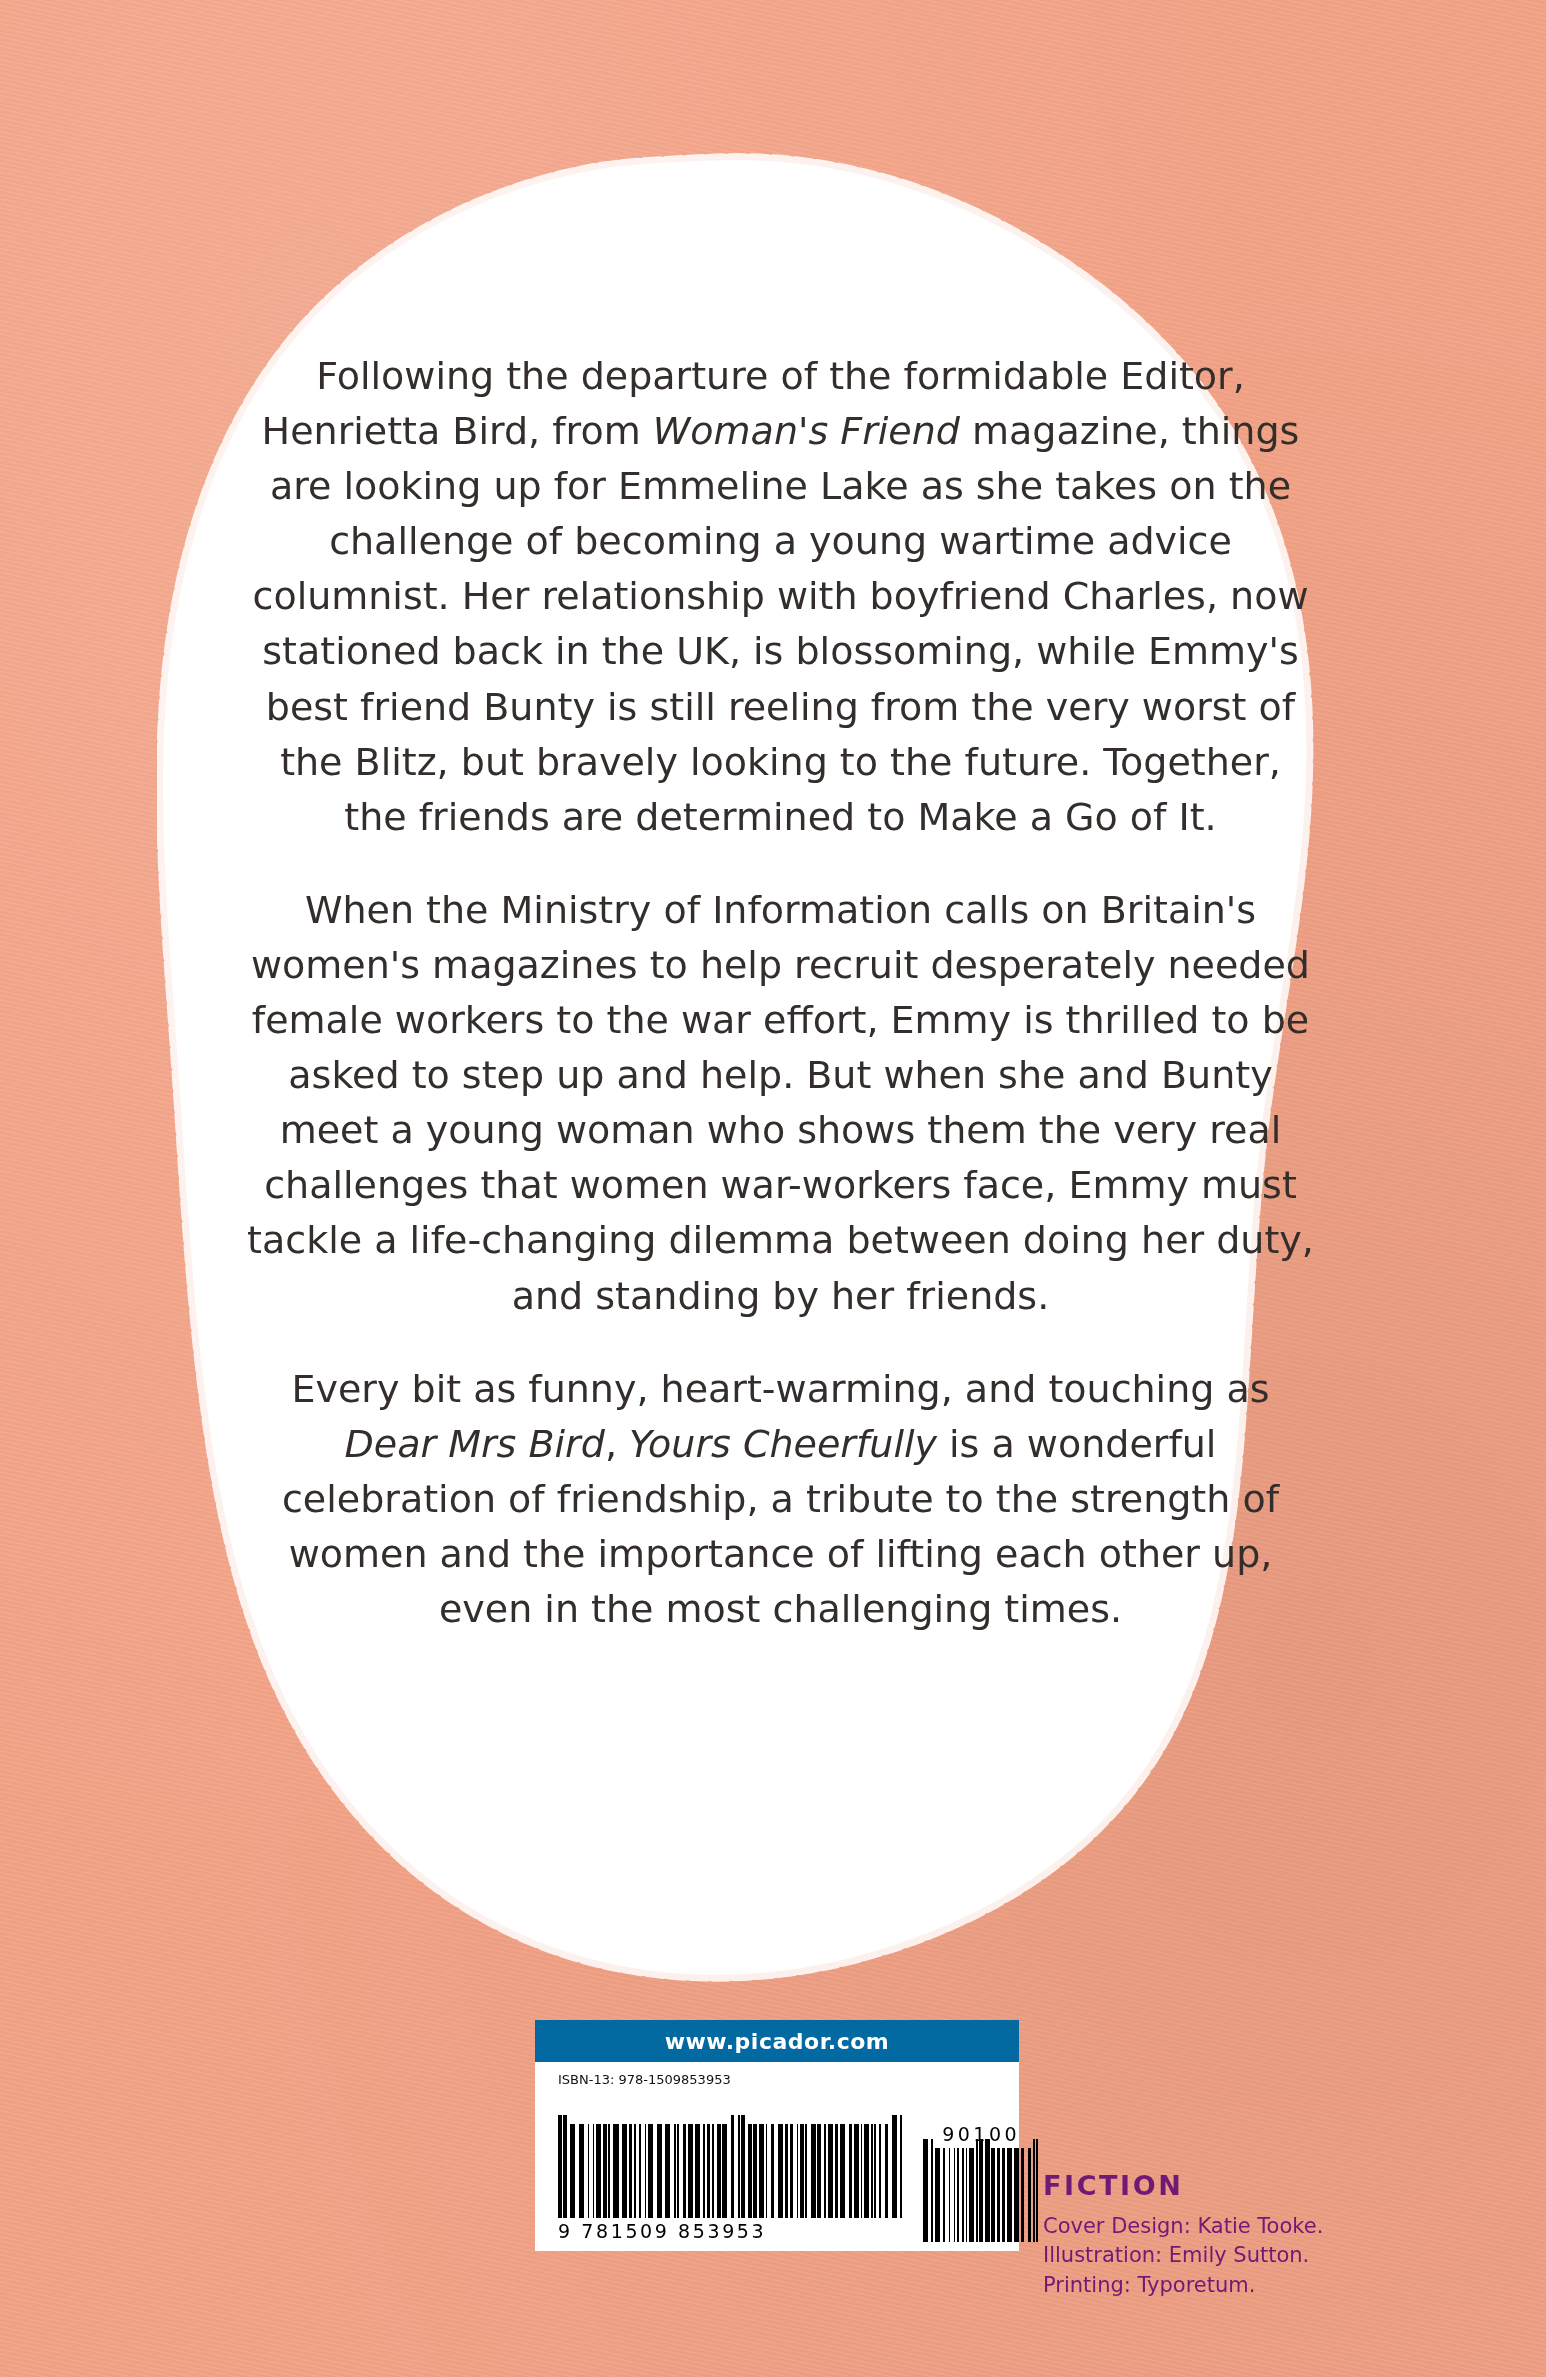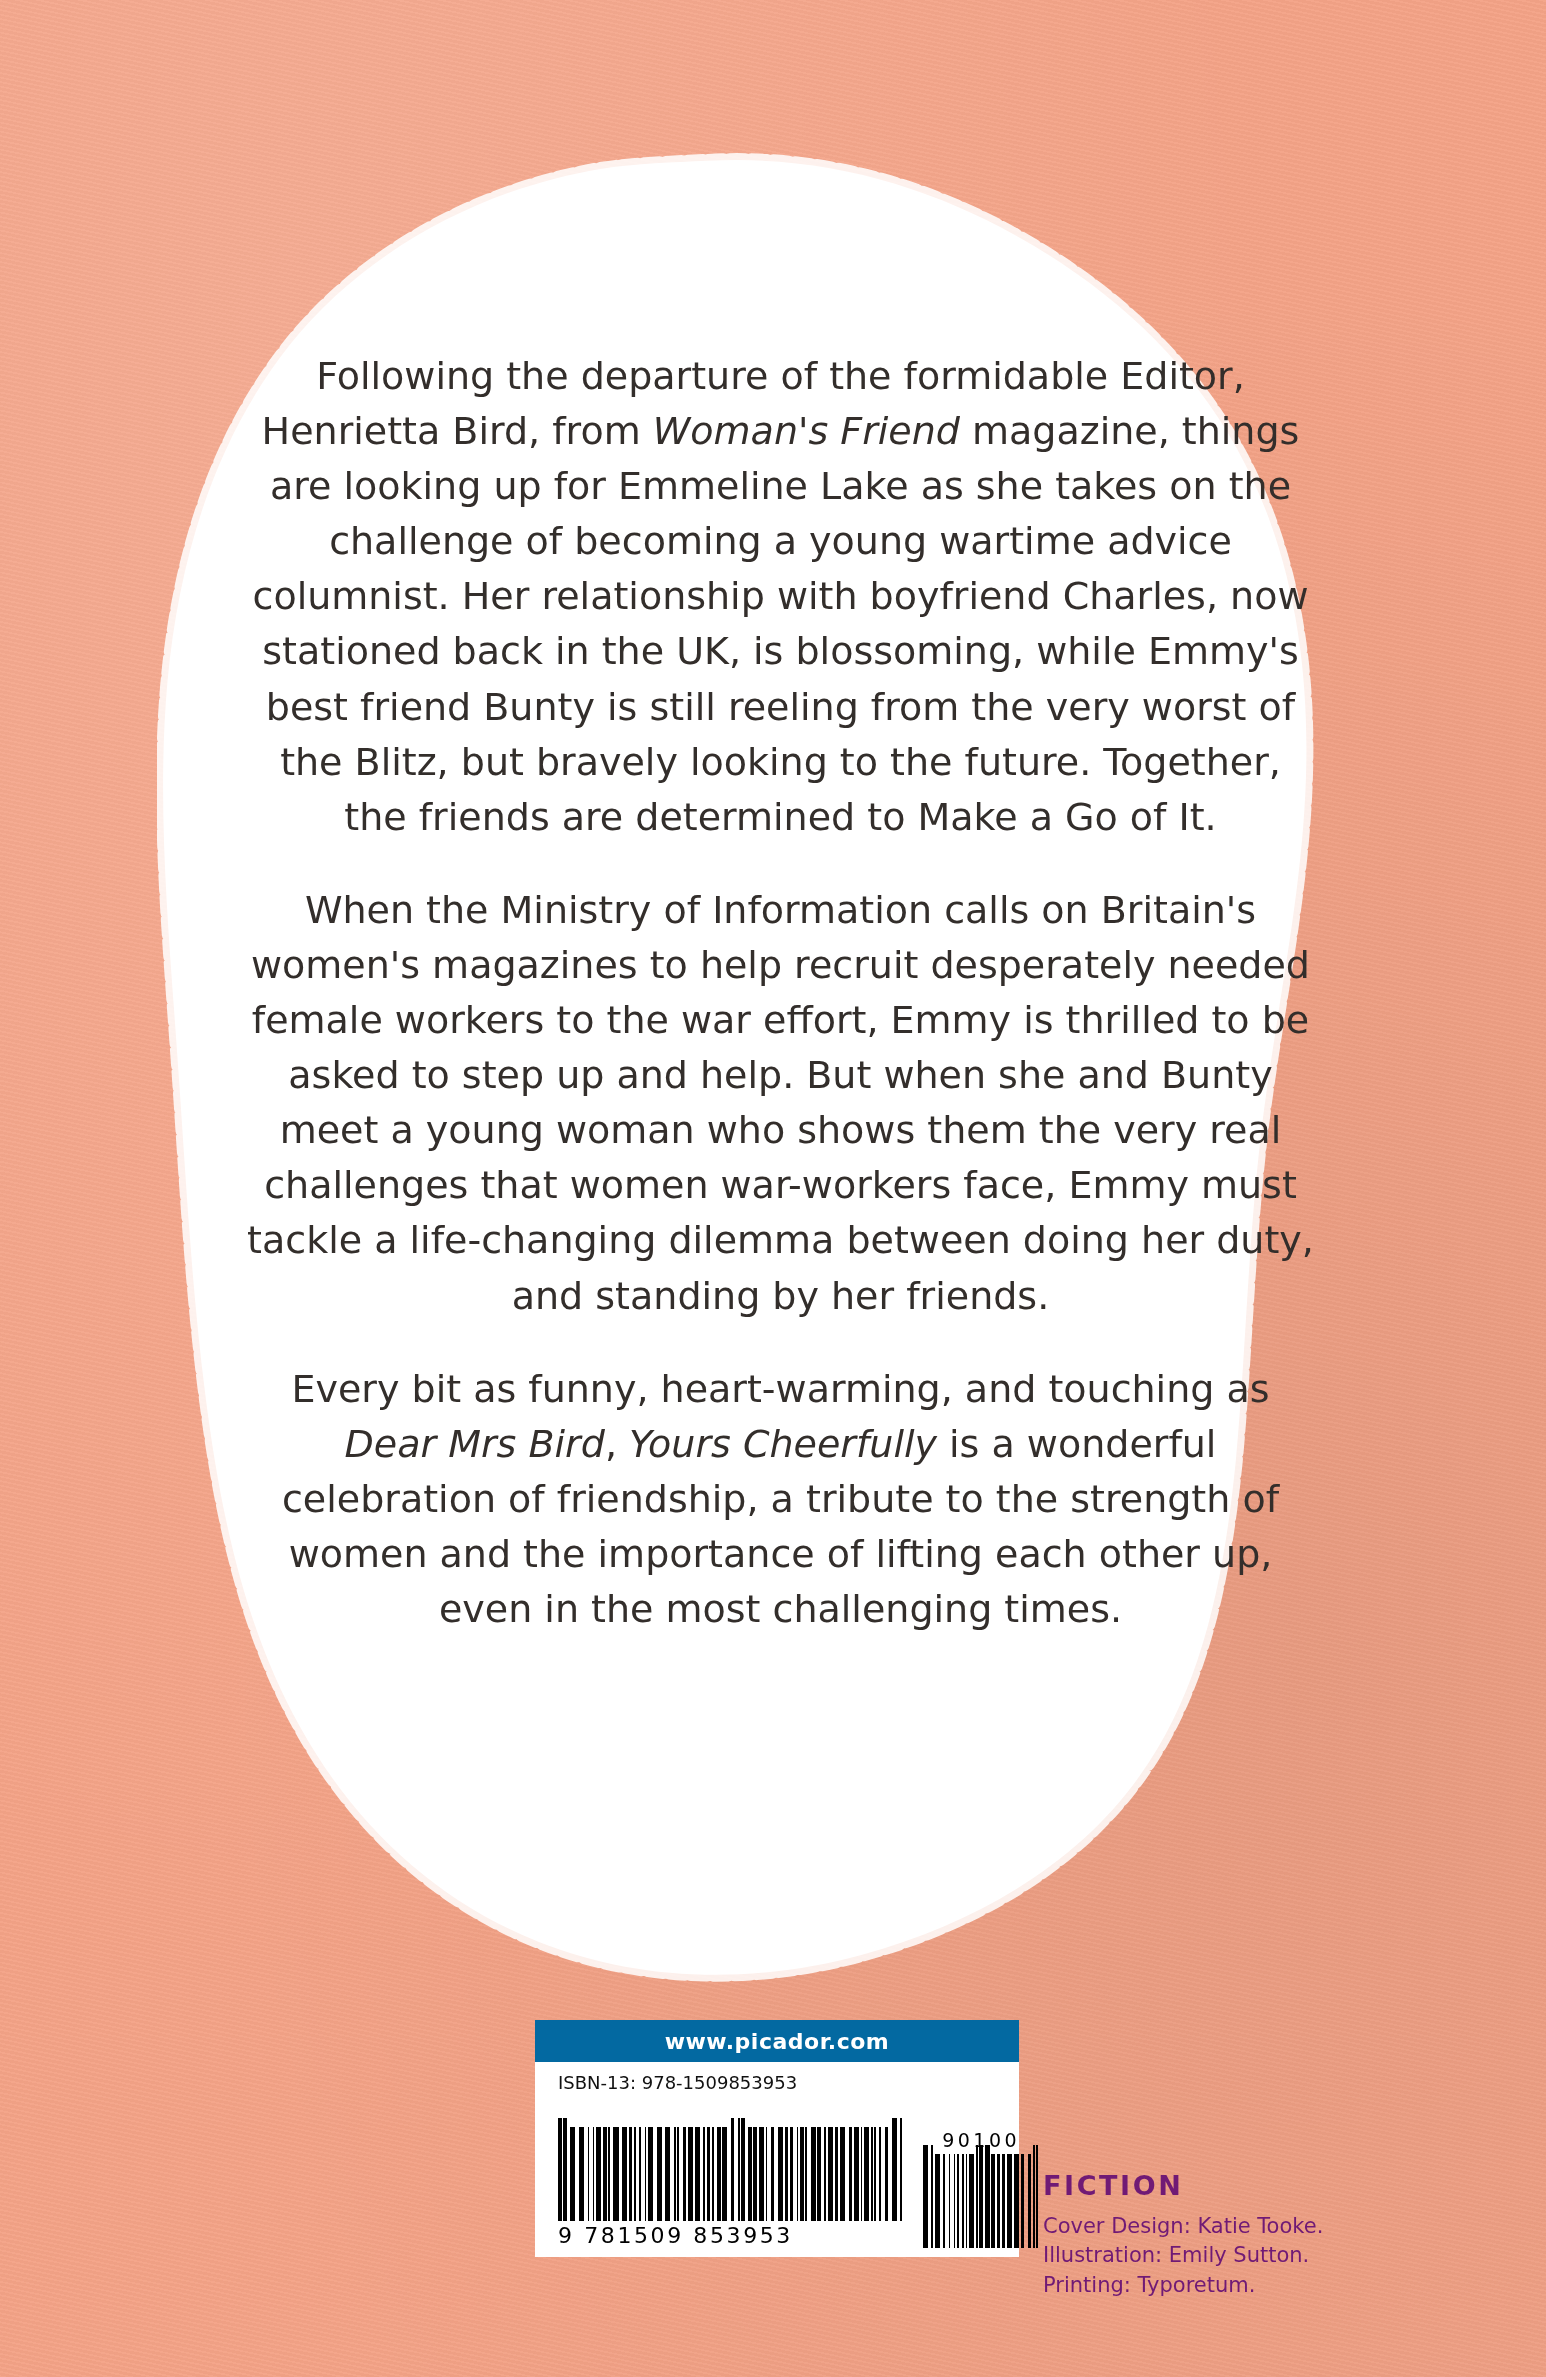--- a/index.html
+++ b/index.html
@@ -83,21 +83,21 @@
     background: #0369a1;
     color: #ffffff;
     text-align: center;
     font-size: 22px;
     font-weight: bold;
     letter-spacing: 0.5px;
     padding: 8.7px 0 7.9px 0;
     font-family: "DejaVu Sans", sans-serif;
   }
   .isbn-text {
-    font-size: 18px;
+    font-size: 13px;
     color: #111;
     padding: 10.5px 0 5.2px 23px;
     font-family: "DejaVu Sans", sans-serif;
   }
   .bars-row {
     display: flex;
     align-items: flex-end;
     padding: 0 17.4px 0 23px;
     gap: 19px;
   }
@@ -109,21 +109,21 @@
     height: 94px;
   }
   .bars i {
     display: block;
     background: #000;
     height: 100%;
   }
   .bars i.tall { height: 103px; }
   .barcode-digits {
     font-family: "DejaVu Sans", sans-serif;
-    font-size: 22px;
+    font-size: 19px;
     color: #000;
     letter-spacing: 2.6px;
     margin-top: 1.7px;
     white-space: nowrap;
   }
   .addon-digits {
     font-family: "DejaVu Sans", sans-serif;
     font-size: 19px;
     color: #000;
     letter-spacing: 3.5px;

